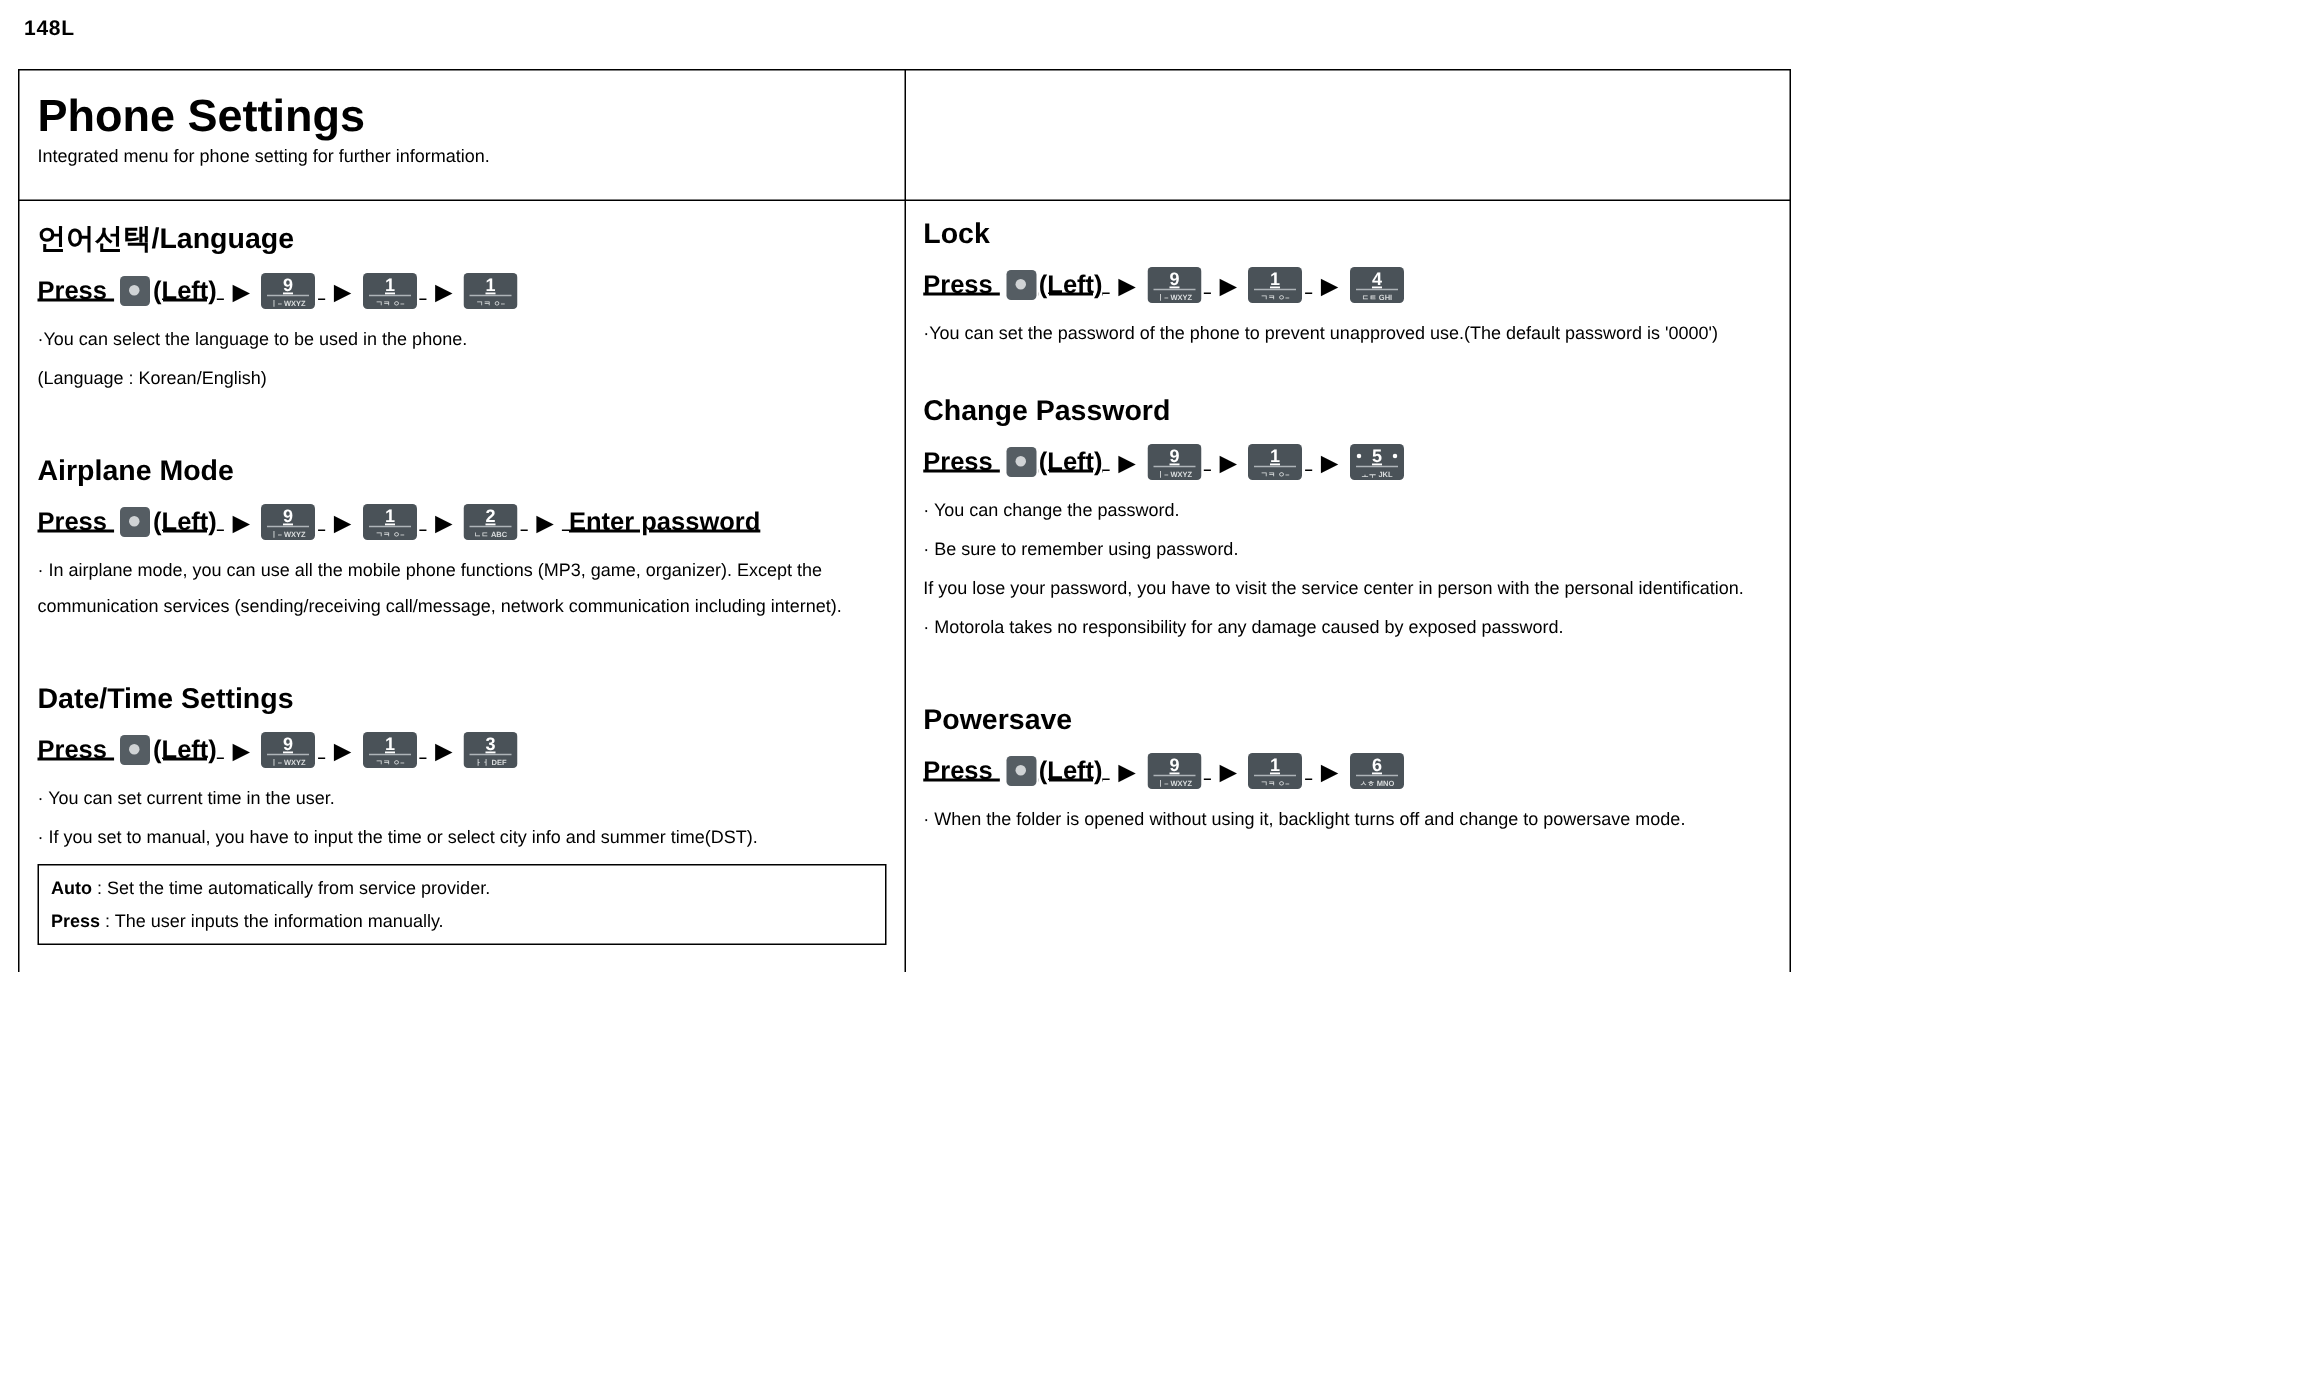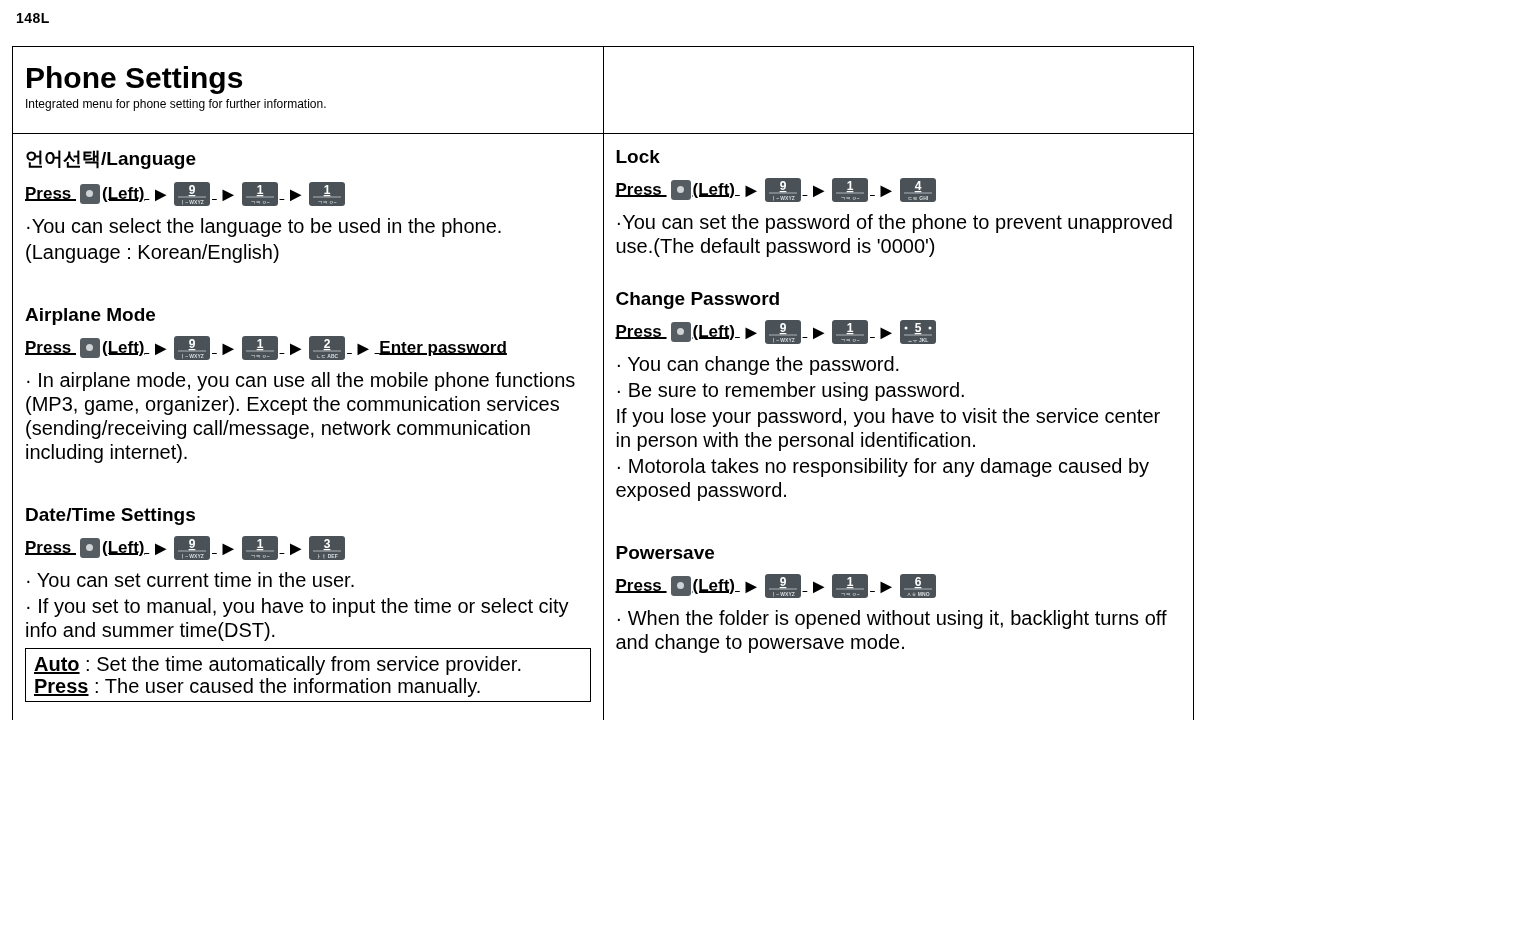--- a/index.html
+++ b/index.html
@@ -12,24 +12,24 @@
   .subtitle{font-size:12px;margin:0 0 4px 0;}
   .sec-title{font-size:19px;font-weight:bold;margin:16px 0 10px 0;}
   .first-sec{margin-top:2px;}
   .press-line{font-size:17px;font-weight:bold;text-decoration:underline;margin:6px 0 8px 0;line-height:20px;}
   .press-line .word{vertical-align:middle;text-decoration:underline;}
   .press-line .tri,
   .press-line svg{text-decoration:none!important;display:inline-block;}
   .tri{font-size:14px;vertical-align:middle;margin:0 6px;}
   .lkey{display:inline-block;width:20px;height:20px;background:#555d63;border-radius:3px;vertical-align:middle;margin:0 2px 0 4px;position:relative;}
   .lkey::after{content:"";position:absolute;width:7px;height:7px;background:#d0d3d5;border-radius:50%;top:6px;left:6px;}
-  .body{font-size:20px;line-height:24px;margin:0 0 2px 0;}
+  .body{font-size:12px;line-height:24px;margin:0 0 2px 0;}
   .box{border:1px solid #000;padding:4px 8px;margin-top:6px;}
   .box .body{margin:0;line-height:22px;}
-  b.inline{font-weight:bold;text-decoration:underline;}
+  b.inline{font-weight:bold;}
   svg.numkey{vertical-align:middle;margin:0 2px;}
 </style>
 </head>
 <body>
 
 <div class="page">
   <div class="page-num">148L</div>
 
   <table class="outer" role="presentation">
     <tbody>
@@ -105,21 +105,21 @@
     <rect x="0" y="0" width="36" height="24" rx="3" fill="#4a5258"></rect>
     <line x1="4" y1="15" x2="32" y2="15" stroke="#aeb4b8" stroke-width="1"></line>
 
     <text x="18" y="12" text-anchor="middle" font-family="Arial" font-size="12" font-weight="bold" fill="#fff" text-decoration="underline">3</text>
     <text x="18" y="22" text-anchor="middle" font-family="Arial" font-size="5" fill="#d9dcdd">ㅏㅓ DEF</text>
   </svg></div>
         <p class="body">· You can set current time in the user.</p>
         <p class="body">· If you set to manual, you have to input the time or select city info and summer time(DST).</p>
         <div class="box">
           <p class="body"><b class="inline">Auto</b><span> : Set the time automatically from service provider.</span></p>
-          <p class="body"><b class="inline">Press</b><span> : The user caused the information manually.</span></p>
+          <p class="body"><b class="inline">Press</b><span> : The user inputs the information manually.</span></p>
         </div>
 
       </td>
       <td class="no-bottom">
 
         <div class="sec-title first-sec">Lock</div>
         <div class="press-line"><span class="word">Press </span><span class="lkey"></span><span class="word">(Left)</span> <span class="tri">▶</span><svg class="numkey" width="36" height="24" viewBox="0 0 36 24">
     <rect x="0" y="0" width="36" height="24" rx="3" fill="#4a5258"></rect>
     <line x1="4" y1="15" x2="32" y2="15" stroke="#aeb4b8" stroke-width="1"></line>
 

